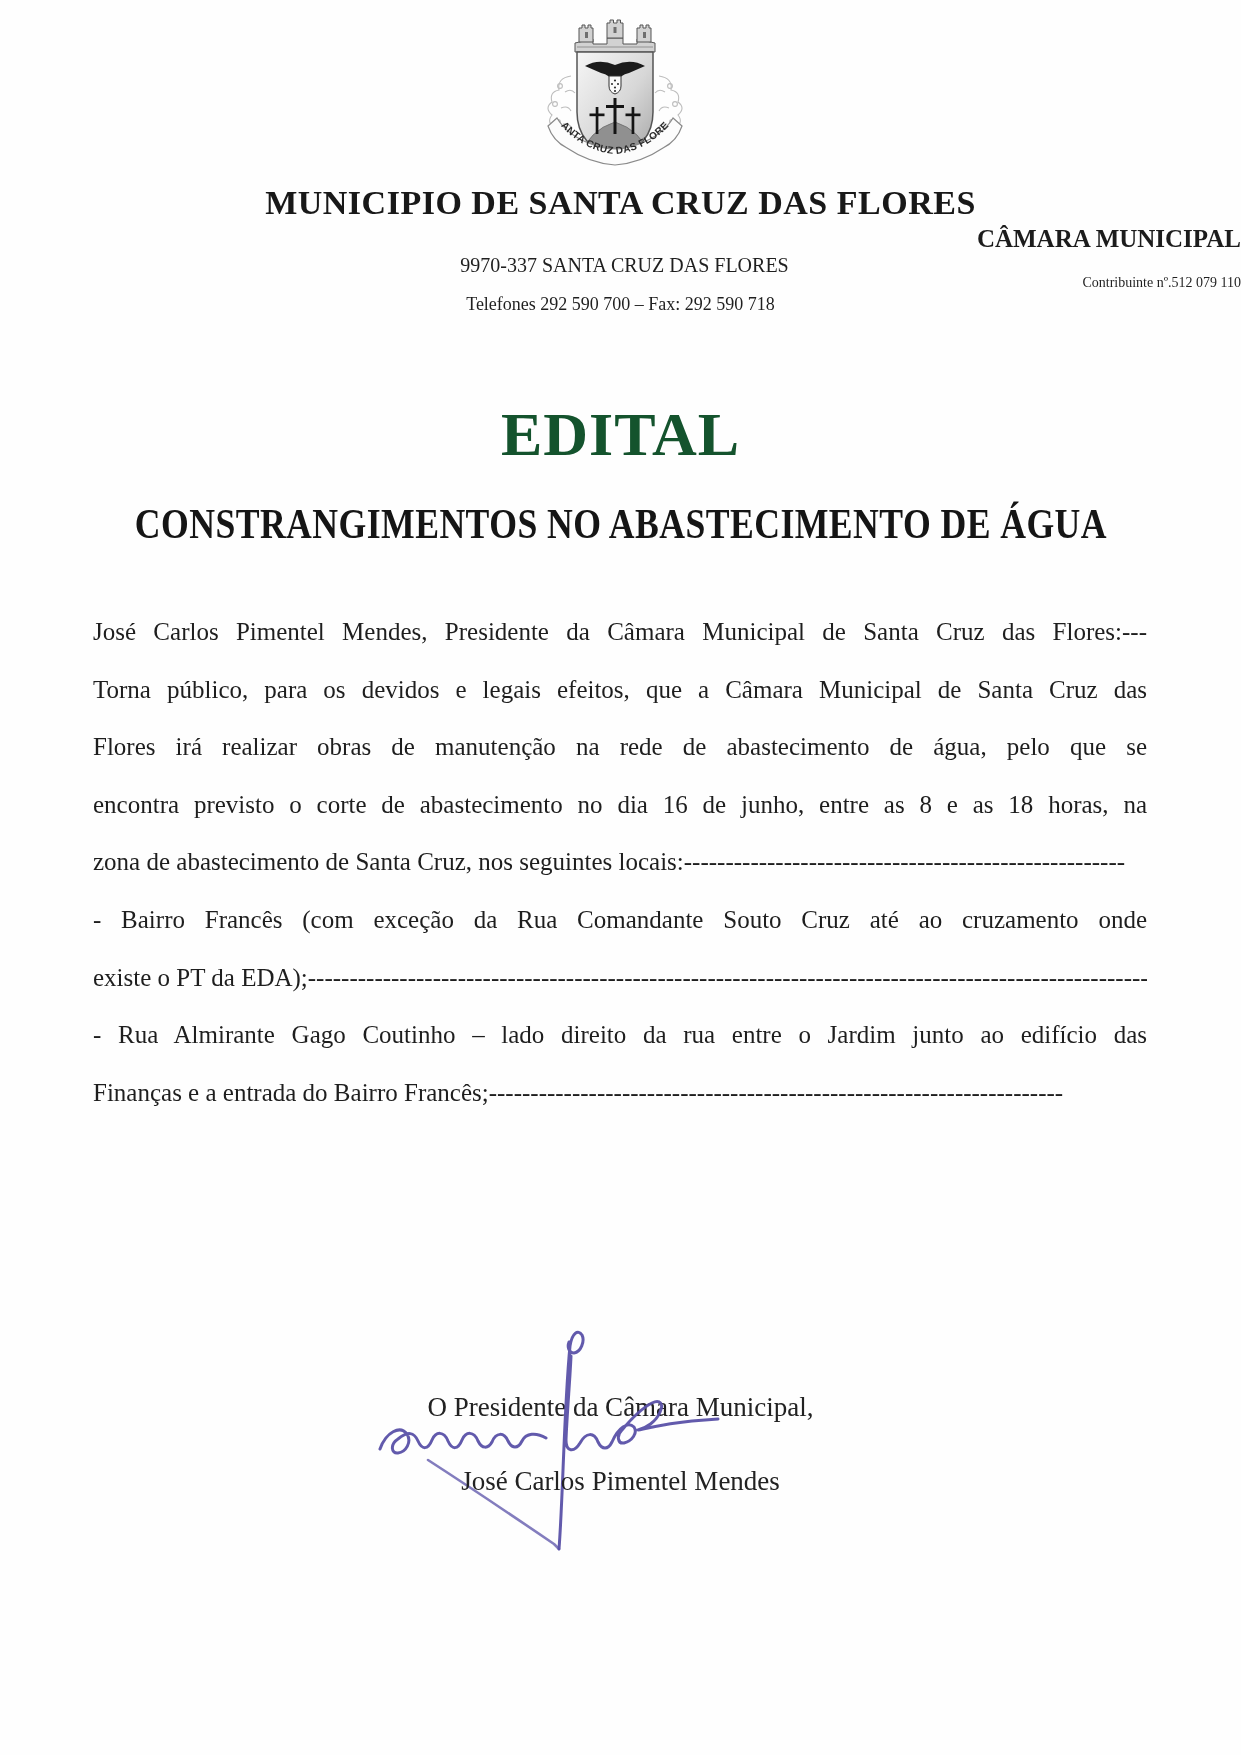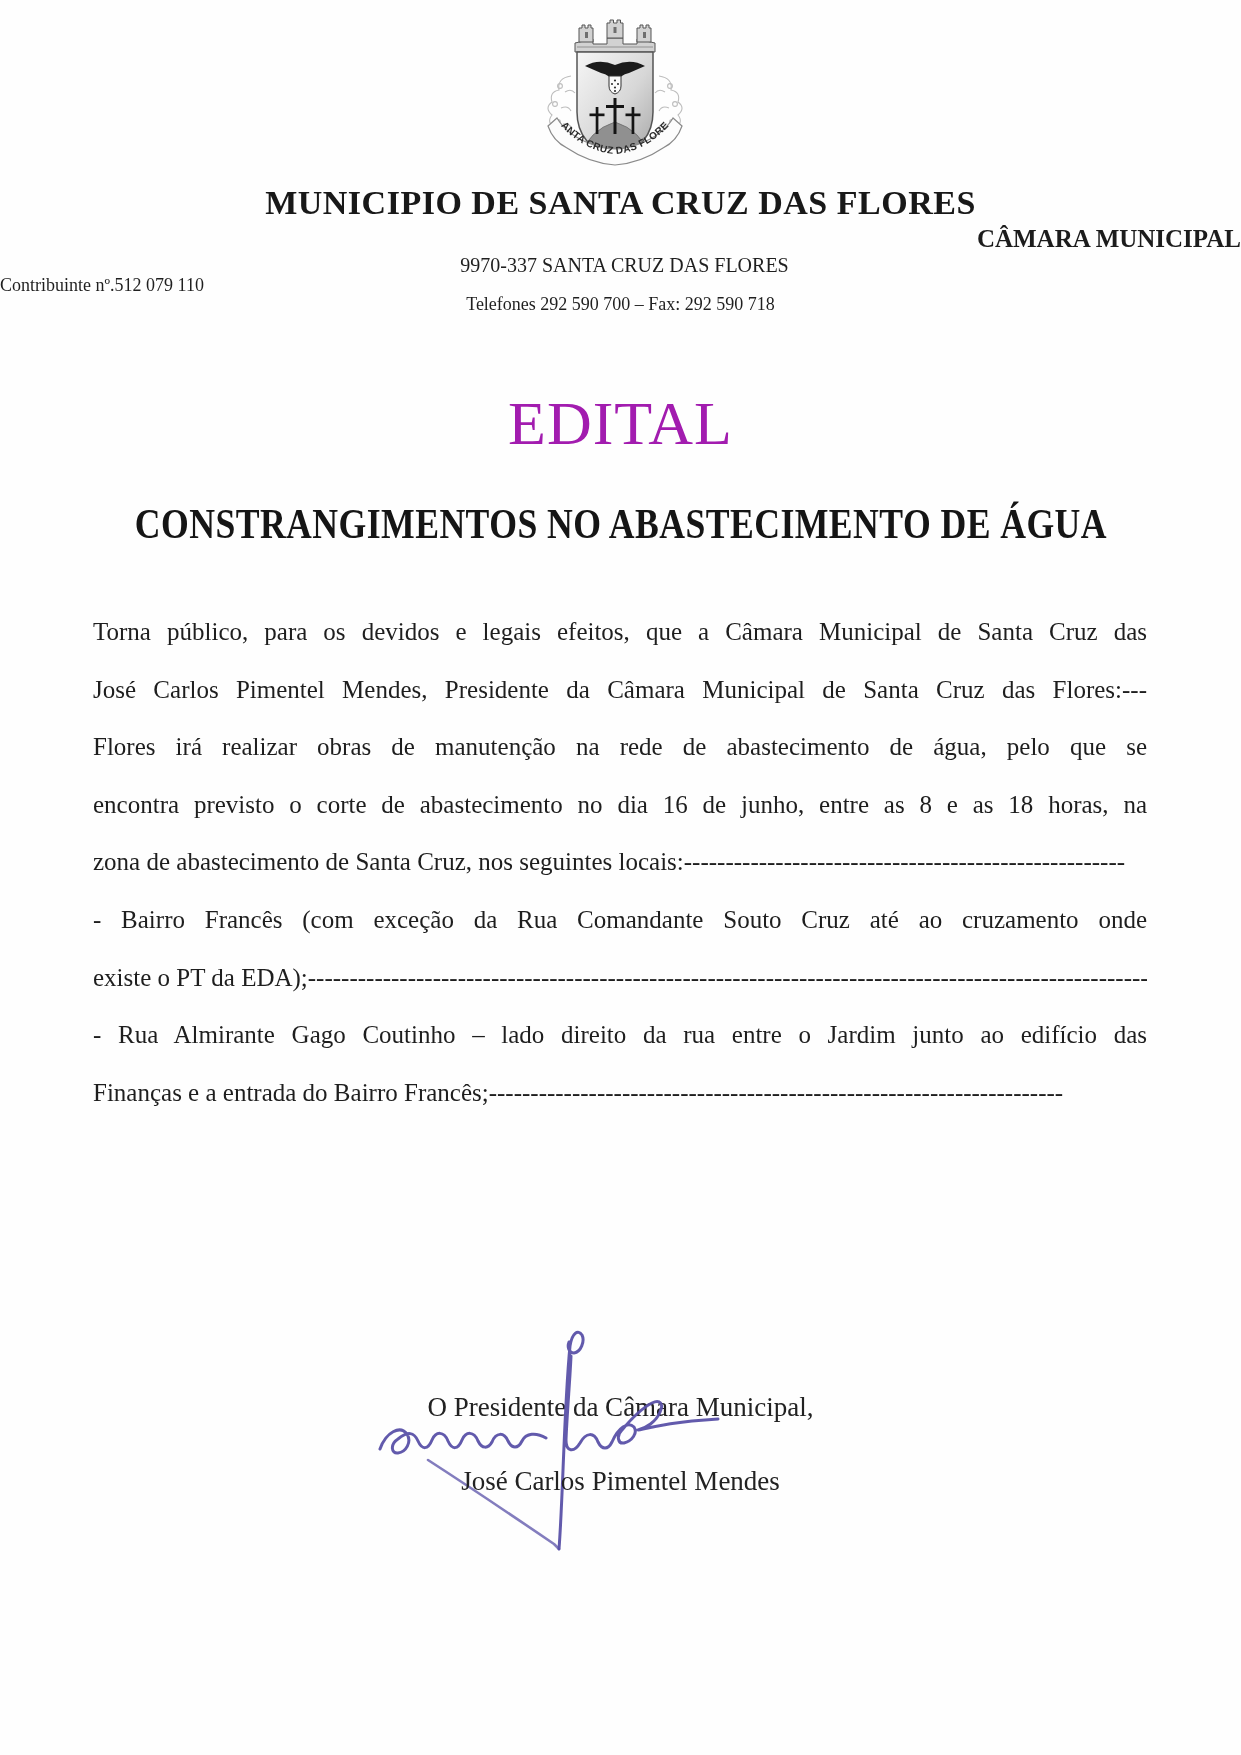--- a/index.html
+++ b/index.html
@@ -9,25 +9,25 @@
     font-family:"Liberation Serif", serif;
     overflow:hidden;
   }
   .abs { position:absolute; left:0; right:0; }
 
   
   .crest { position:absolute; left:535px; top:14px; width:160px; height:160px; }
   .municipality { top:184px; text-align:center; font-size:34px; font-weight:bold; letter-spacing:.5px; color:#181818; }
   .department   { top:225px; text-align:right; font-size:25px; font-weight:bold; color:#1c1c1c; }
   .addr1        { top:254px; text-align:center; font-size:20px;padding-left:8px; }
-  .addr2        { top:275px; text-align:left; font-size:18px; }
+  .addr2        { top:275px; text-align:right; font-size:14px; }
   .addr3        { top:294px; text-align:center; font-size:18px; }
 
   
-  .doc-title    { top:388px; text-align:center; font-size:62px; font-weight:normal; letter-spacing:1px; color:#a21caf; }
+  .doc-title    { top:399px; text-align:center; font-size:62px; font-weight:bold; letter-spacing:1px; color:#14532d; }
   .doc-subtitle { top:500px; text-align:center; }
   .doc-subtitle span { display:inline-block; font-size:42px; font-weight:bold; color:#151515;
                        transform:scaleX(.85); transform-origin:center; white-space:nowrap; letter-spacing:.5px; }
 
   
   .body-block { position:absolute; left:93px; top:603px; width:1054px; }
   .body-line  { height:57.6px; line-height:57.6px; font-size:25px; color:#1e1e1e; }
   .justified  { text-align:justify; text-align-last:justify; }
   .dashfill   { text-align:left; white-space:nowrap; overflow:hidden; }
 
@@ -124,22 +124,22 @@
   <div class="abs addr1">9970-337 SANTA CRUZ DAS FLORES</div>
   <div class="abs addr2">Contribuinte nº.512 079 110</div>
   <div class="abs addr3">Telefones 292 590 700 – Fax: 292 590 718</div>
 
   <div class="abs doc-title">EDITAL</div>
   <div class="abs doc-subtitle">
     <span>CONSTRANGIMENTOS NO ABASTECIMENTO DE ÁGUA</span>
   </div>
 
   <div class="body-block">
+      <div class="body-line justified">José Carlos Pimentel Mendes, Presidente da Câmara Municipal de Santa Cruz das Flores:---</div>
       <div class="body-line justified">Torna público, para os devidos e legais efeitos, que a Câmara Municipal de Santa Cruz das</div>
-      <div class="body-line justified">José Carlos Pimentel Mendes, Presidente da Câmara Municipal de Santa Cruz das Flores:---</div>
       <div class="body-line justified">Flores irá realizar obras de manutenção na rede de abastecimento de água, pelo que se</div>
       <div class="body-line justified">encontra previsto o corte de abastecimento no dia 16 de junho, entre as 8 e as 18 horas, na</div>
       <div class="body-line dashfill">zona de abastecimento de Santa Cruz, nos seguintes locais:-----------------------------------------------------</div>
       <div class="body-line justified">- Bairro Francês (com exceção da Rua Comandante Souto Cruz até ao cruzamento onde</div>
       <div class="body-line dashfill">existe o PT da EDA);-------------------------------------------------------------------------------------------------------------------------</div>
       <div class="body-line justified">- Rua Almirante Gago Coutinho – lado direito da rua entre o Jardim junto ao edifício das</div>
       <div class="body-line dashfill">Finanças e a entrada do Bairro Francês;---------------------------------------------------------------------</div>
     </div>
 
   <div class="abs sig-role">O Presidente da Câmara Municipal,</div>

